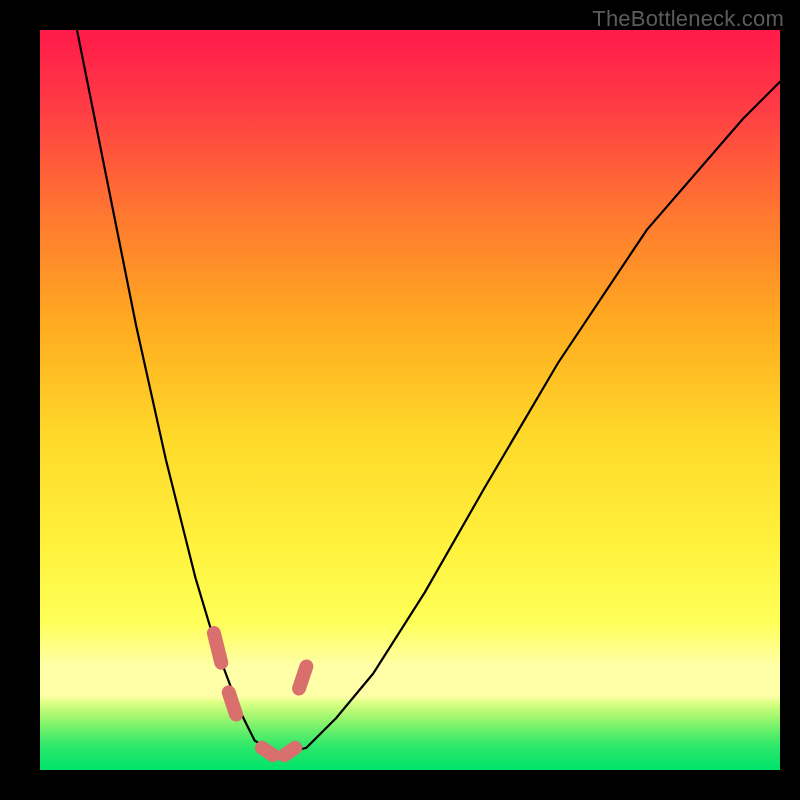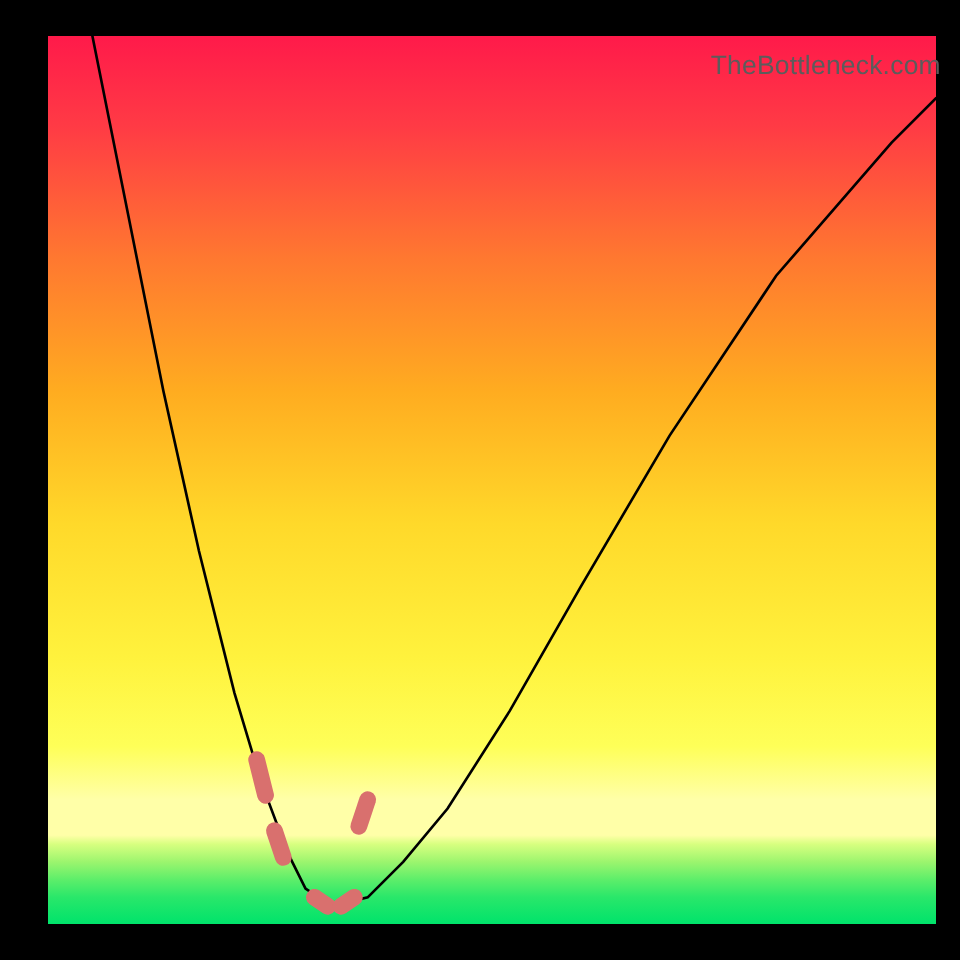--- a/index.html
+++ b/index.html
@@ -30,21 +30,20 @@
     height: 740px;
   }
   .watermark {
     position: absolute;
     top: 6px;
     right: 16px;
     color: #5c5c5c;
     font-size: 22px;
     font-weight: 400;
     letter-spacing: 0.2px;
-    margin-top: 36px;
   }
 </style>
 </head>
 <body>
 
 <div class="frame">
 
   <div class="plot">
     <svg viewBox="0 0 740 740">
       <defs>

